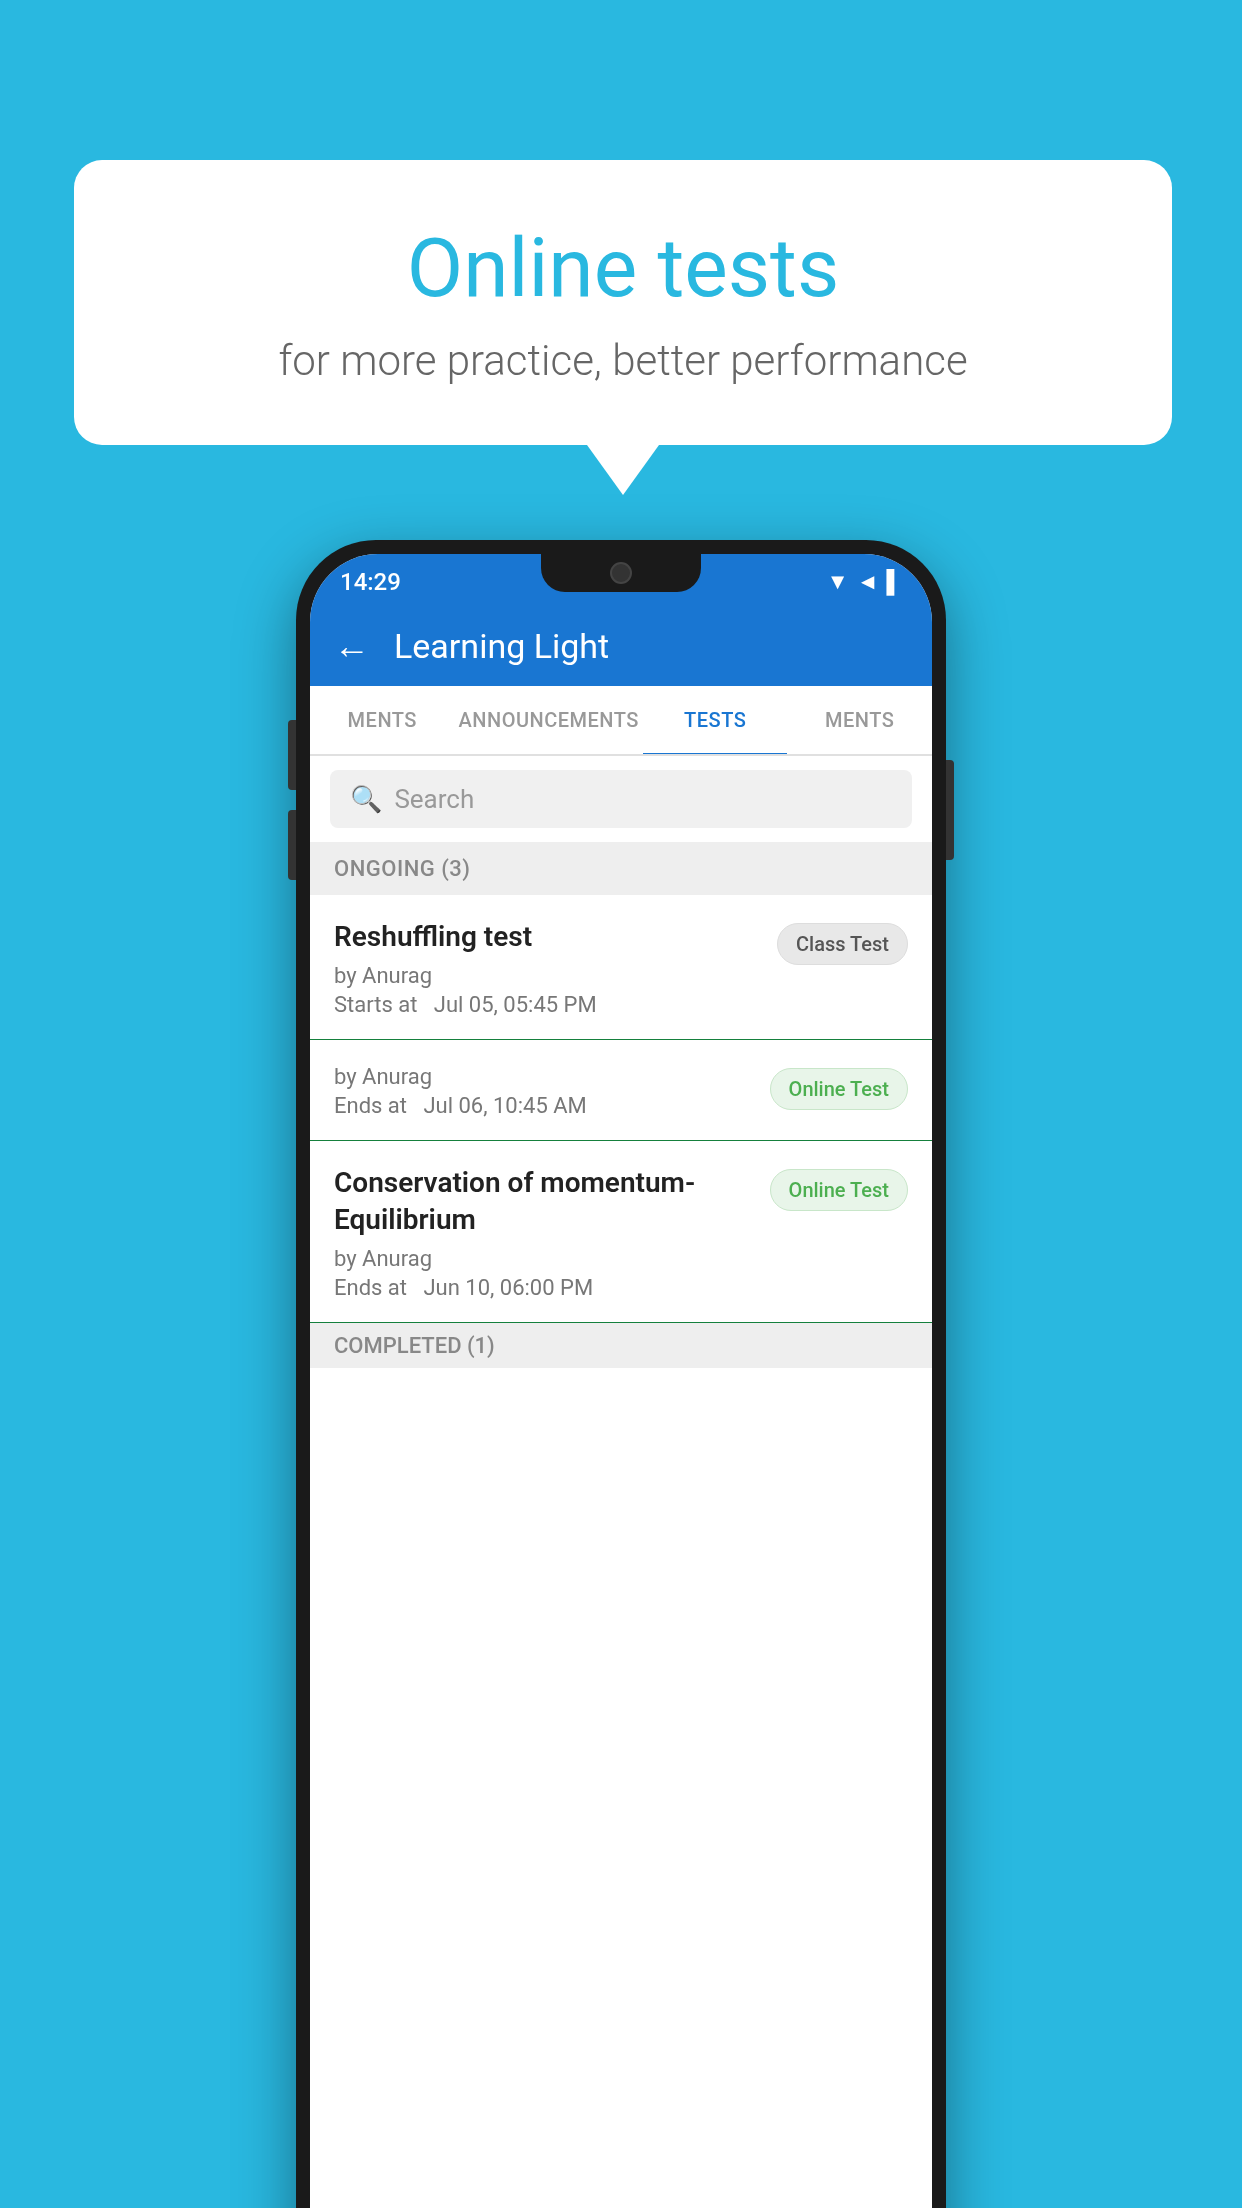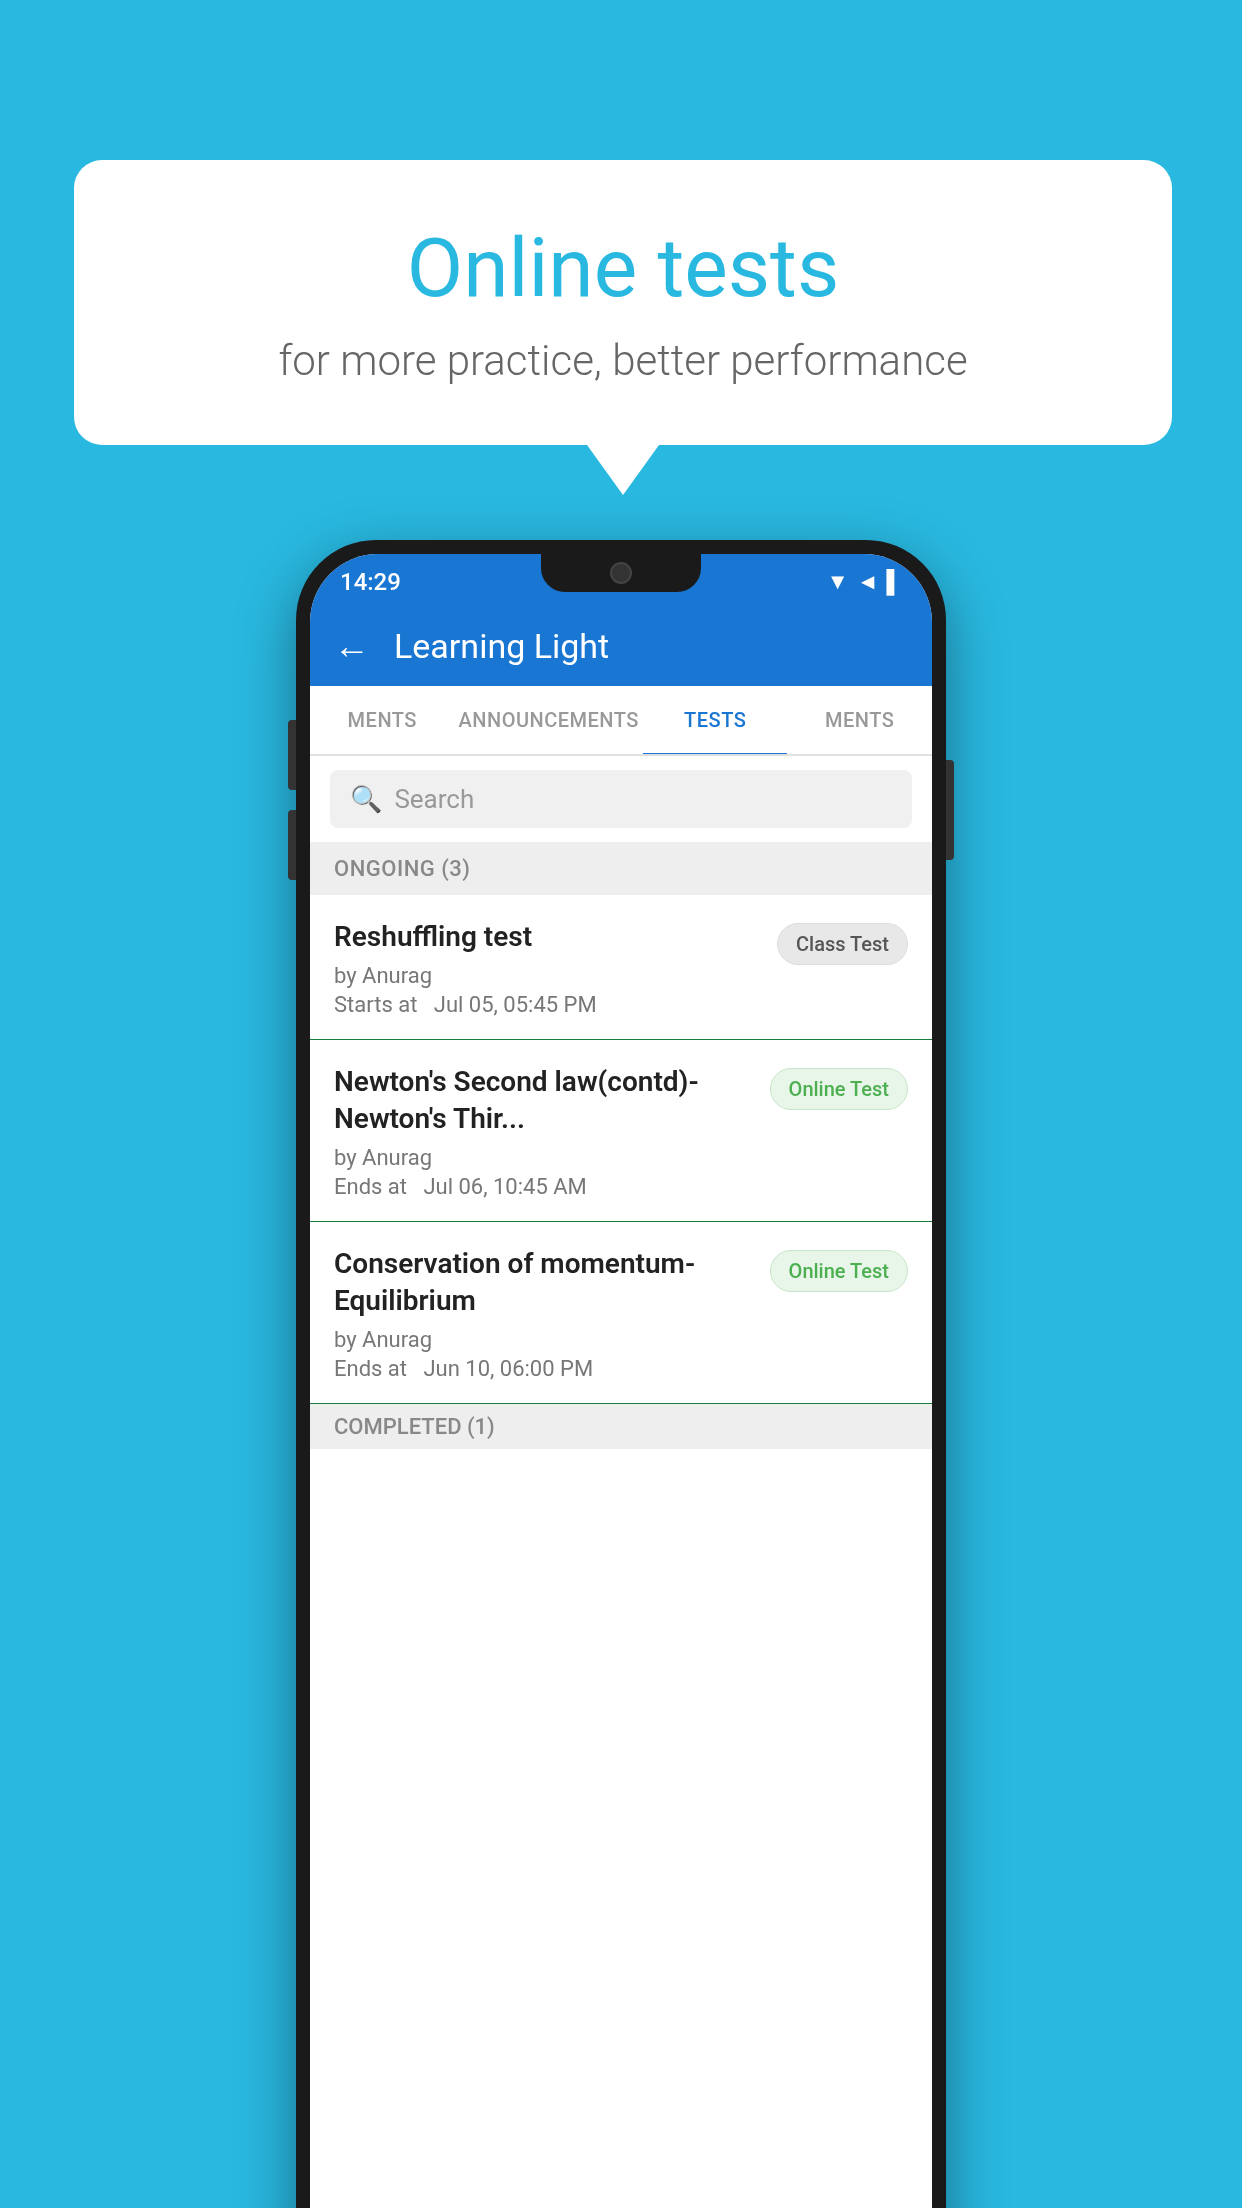--- a/index.html
+++ b/index.html
@@ -407,21 +407,20 @@
               <span>Starts at</span>
               &nbsp;
               <span>Jul 05, 05:45 PM</span>
             </div>
           </div>
           <div class="badge badge-class">Class Test</div>
         </div>
 
         <div class="test-item">
           <div class="test-info">
-            <div class="test-name">Newton's Second law(contd)-Newton's Thir...</div>
             <div class="test-by">by Anurag</div>
             <div class="test-time">
               <span>Ends at</span>
               &nbsp;
               <span>Jul 06, 10:45 AM</span>
             </div>
           </div>
           <div class="badge badge-online">Online Test</div>
         </div>
 

